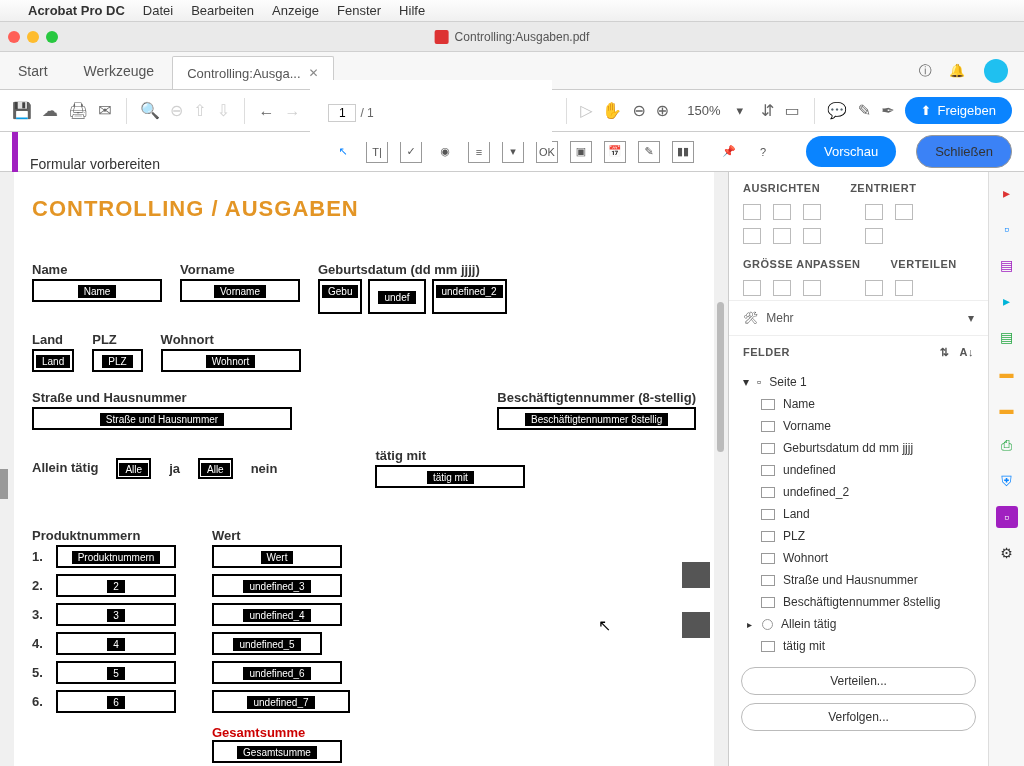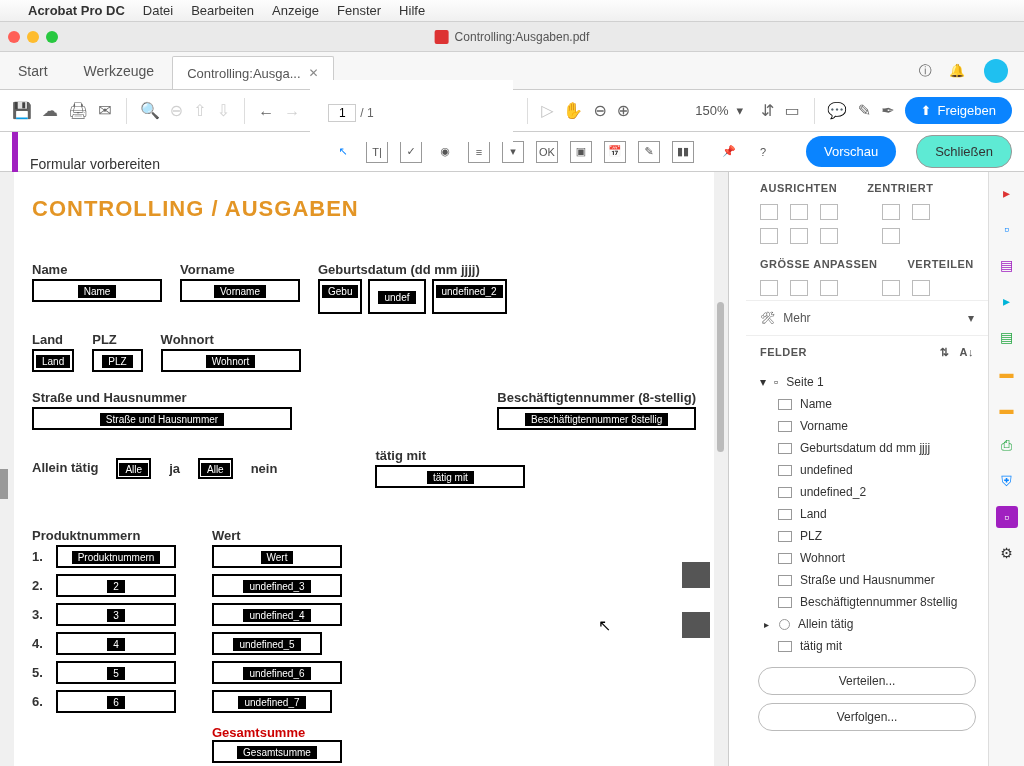--- a/index.html
+++ b/index.html
@@ -19,52 +19,52 @@
 .tabbar { height: 38px; background: #f7f7f7; border-bottom: 1px solid #ccc; display: flex; align-items: stretch; }
 .tabbar .nav { display: flex; align-items: center; padding: 0 18px; font-size: 14px; color: #555; cursor: pointer; }
 .tabbar .tab { display: flex; align-items: center; padding: 0 14px; font-size: 13px; color: #555; background: #fff; border: 1px solid #ccc; border-bottom: none; margin-top: 4px; gap: 8px; border-radius: 2px 2px 0 0; }
 .tabbar .tab .x { color: #888; font-size: 12px; }
 .tabbar .right { margin-left: auto; display: flex; align-items: center; gap: 18px; padding-right: 16px; color: #666; }
 .avatar { width: 24px; height: 24px; border-radius: 50%; background: #1fc0f0; }
 
 .toolbar { height: 42px; background: #fff; border-bottom: 1px solid #ccc; display: flex; align-items: center; padding: 0 12px; gap: 10px; }
 .toolbar .sep { width: 1px; height: 26px; background: #ddd; margin: 0 4px; }
 .tbtn { width: 22px; height: 22px; display: flex; align-items: center; justify-content: center; color: #666; cursor: pointer; font-size: 16px; }
-.toolbar .zoom { font-size: 13px; color: #555; padding: 2px 8px; display: flex; align-items: center; gap: 8px; margin-left: 47px; }
+.toolbar .zoom { font-size: 13px; color: #555; padding: 2px 8px; display: flex; align-items: center; gap: 16px; }
 .toolbar .page { font-size: 12px; color: #666; display: flex; gap: 4px; align-items: center; }
 .toolbar input.pg { width: 28px; border: 1px solid #ccc; text-align: center; font-size: 12px; padding: 1px; }
 .share-btn { margin-left: auto; background: #0a84ff; color: #fff; border-radius: 16px; padding: 6px 16px; font-size: 13px; cursor: pointer; display: flex; gap: 6px; align-items: center; }
 
 .formbar { height: 40px; background: #fff; border-bottom: 1px solid #ccc; display: flex; align-items: center; padding: 0 12px; gap: 4px; }
 .accent { width: 6px; height: 40px; background: #a020c0; margin-right: 8px; }
 .formbar-title { font-size: 14px; margin-top: 24px; }
 .formtools { margin-left: auto; display: flex; gap: 12px; align-items: center; }
 .ftool { width: 22px; height: 22px; border: 1px solid #999; display:flex; align-items:center; justify-content:center; font-size:11px; color:#555; cursor:pointer; }
 .ftool.noborder { border:none; }
 .formbar .pill { border-radius: 16px; padding: 8px 18px; font-size: 13px; cursor: pointer; }
 .pill.blue { background: #0a84ff; color: #fff; margin-left: 20px; }
-.pill.white { background: #5eead4; border: 1px solid #999; color: #333; margin-left: 8px; }
+.pill.white { background: #3b82f6; border: 1px solid #999; color: #333; margin-left: 8px; }
 
 .main { display: flex; height: calc(766px - 22px - 30px - 38px - 42px - 40px); }
 .doc-area { flex: 1; background: #f0f0f0; position: relative; overflow: hidden; }
 .page { background: #fff; margin: 0 auto; width: 700px; min-height: 100%; padding: 24px 18px 20px 18px; position: relative; }
 .doc-scroll { position: absolute; right: 4px; top: 130px; width: 7px; height: 150px; background: #bbb; border-radius: 4px; }
 .doc-title { color: #e39525; font-weight: 700; font-size: 22px; letter-spacing: 1px; margin-bottom: 40px; }
 .field-label { font-weight: 600; font-size: 13px; margin-bottom: 2px; }
 .ffield { border: 2px solid #000; background: #fff; display: inline-block; text-align: center; vertical-align: top; }
 .ffield .inner { background: #000; color: #fff; font-size: 10px; padding: 1px 6px; display: inline-block; }
 .row { display: flex; gap: 18px; margin-bottom: 18px; flex-wrap: wrap; }
 .col { display: flex; flex-direction: column; }
 .prod-rows { font-size: 13px; }
 .prod-rows .pr { display: flex; gap: 10px; margin-bottom: 6px; align-items: center; }
 .prod-rows .num { width: 14px; font-weight: 600; }
 .wert-label { color: #c00; font-weight: 600; margin-top: 6px; }
 .side-rect { position: absolute; right: 4px; width: 28px; height: 26px; background: #555; }
 
-.rightpanel { width: 260px; background: #fff; border-left: 1px solid #ccc; display: flex; flex-direction: column; font-size: 12px; overflow-y: hidden; position: relative; padding-left: 17px; }
+.rightpanel { width: 260px; background: #fff; border-left: 1px solid #ccc; display: flex; flex-direction: column; font-size: 12px; overflow-y: hidden; position: relative; }
 .sect-head { display: flex; gap: 30px; padding: 10px 14px 6px; font-weight: 600; font-size: 11px; color: #555; letter-spacing: .5px; }
 .icon-row { display: flex; gap: 12px; padding: 4px 14px; color: #999; }
 .icon-row .ib { width:18px; height:16px; border:1px solid #bbb; }
 .mehr { padding: 10px 14px; display: flex; align-items: center; gap: 8px; color: #555; border-top: 1px solid #eee; border-bottom: 1px solid #eee; }
 .fields { padding: 6px 8px; overflow-y: auto; }
 .field-row { padding: 4px 6px 4px 24px; display: flex; gap: 8px; align-items: center; cursor: pointer; }
 .field-row.root { padding-left: 6px; font-weight: 400; }
 .field-row .fico { width: 14px; height: 11px; border: 1px solid #999; display: inline-block; }
 .field-row .fico.radio { border-radius: 50%; width:11px; height:11px; }
 .rp-btn { border: 1px solid #bbb; border-radius: 14px; padding: 6px 10px; margin: 4px 12px; text-align: center; cursor: pointer; font-size: 12px; }
@@ -284,21 +284,21 @@
               <div class="pr">
                 <div class="ffield" style="width:130px;padding:2px"><span class="inner">undefined_4</span></div>
               </div>
               <div class="pr">
                 <div class="ffield" style="width:110px;padding:2px"><span class="inner">undefined_5</span></div>
               </div>
               <div class="pr">
                 <div class="ffield" style="width:130px;padding:2px"><span class="inner">undefined_6</span></div>
               </div>
               <div class="pr">
-                <div class="ffield" style="width:120px;padding:2px"><span class="inner">undefined_7</span></div>
+                <div class="ffield" style="width:138px;padding:2px"><span class="inner">undefined_7</span></div>
               </div>
             </div>
           <div class="wert-label">Gesamtsumme</div>
           <div class="ffield" style="width:130px;padding:2px"><span class="inner">Gesamtsumme</span></div>
         </div>
       </div>
 
       <div class="side-rect" style="top:390px"></div>
       <div class="side-rect" style="top:440px"></div>
     </div>

